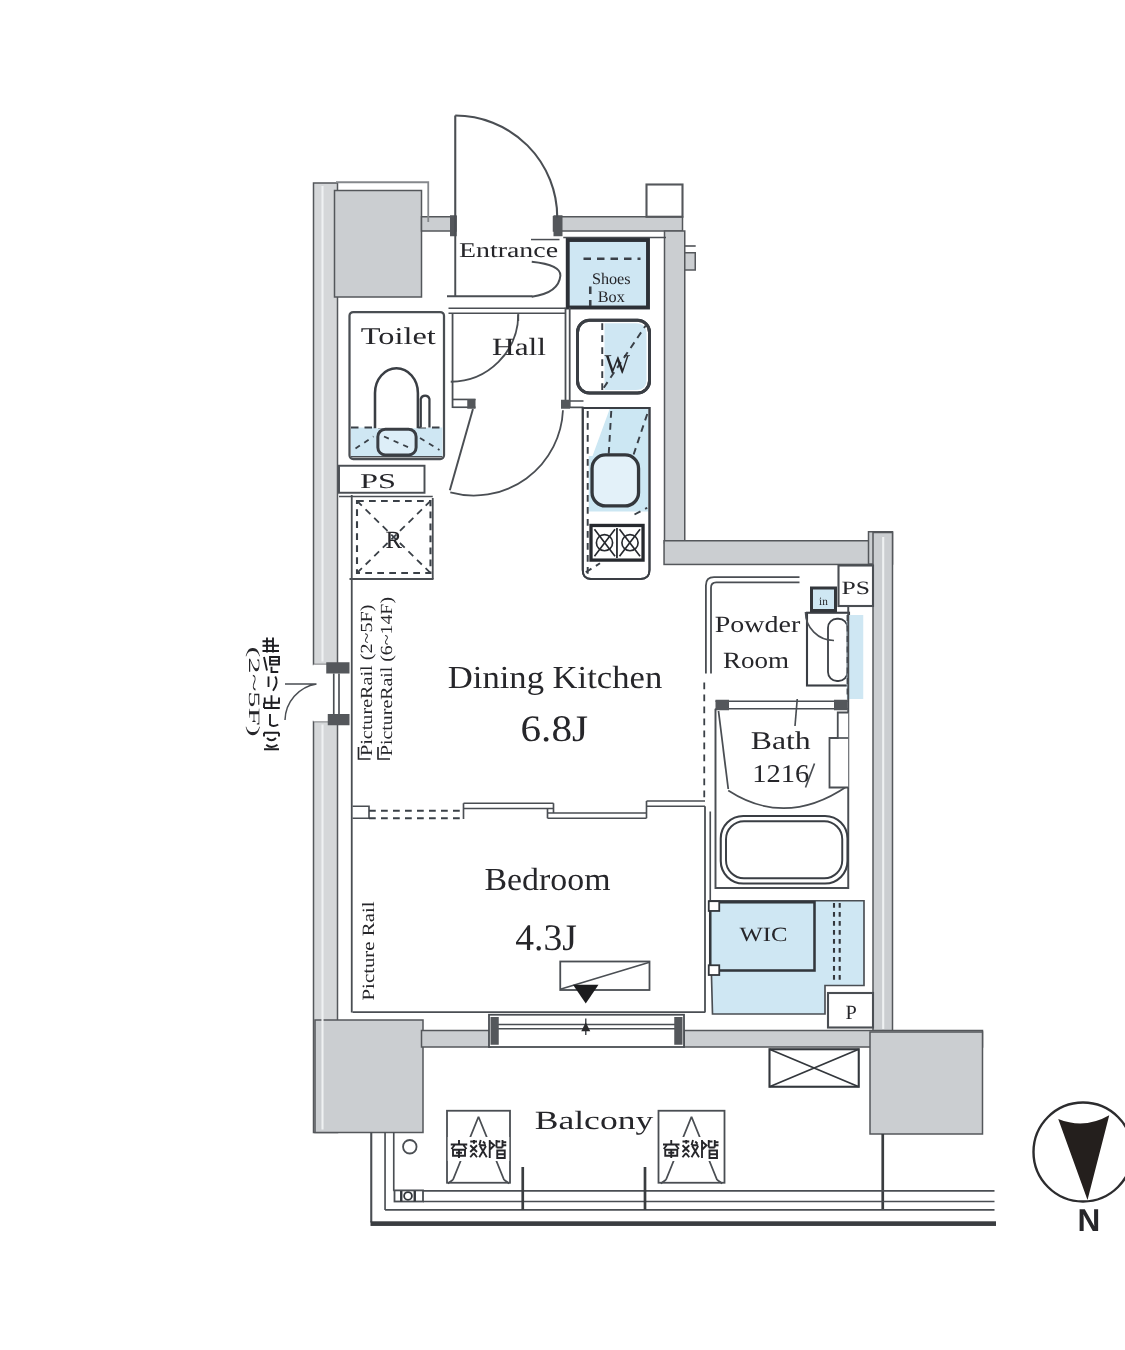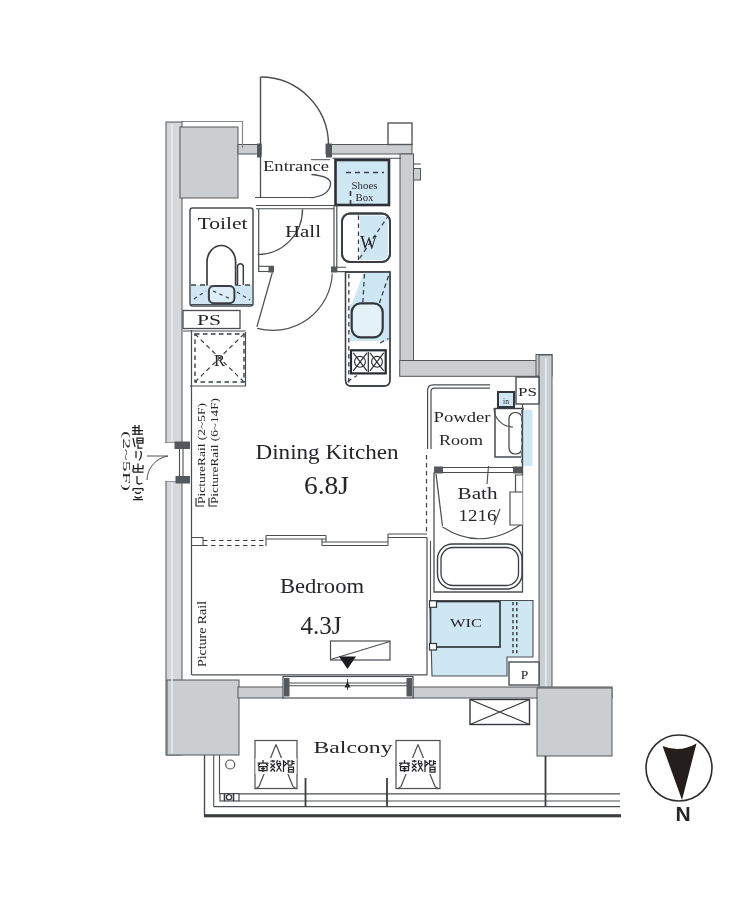--- a/index.html
+++ b/index.html
@@ -1,16 +1,16 @@
 <!DOCTYPE html>
 <html><head>
 <meta charset="utf-8">
 <style>
 html,body{margin:0;padding:0;background:#ffffff;}
-#wrap{width:633px;height:900px;position:relative;}
+#wrap{width:633px;height:900px;position:relative;margin-left:43px;}
 text{font-family:"Liberation Serif",serif;fill:#26262a;}
 .sans{font-family:"Liberation Sans",sans-serif;}
 </style>
 </head>
 <body>
 <div id="wrap">
 <svg width="750" height="900" viewBox="0 0 750 900">
 <rect x="0" y="0" width="750" height="900" fill="#ffffff"></rect>
 
 <g stroke="#54575b" stroke-width="1" fill="#cbced1">

